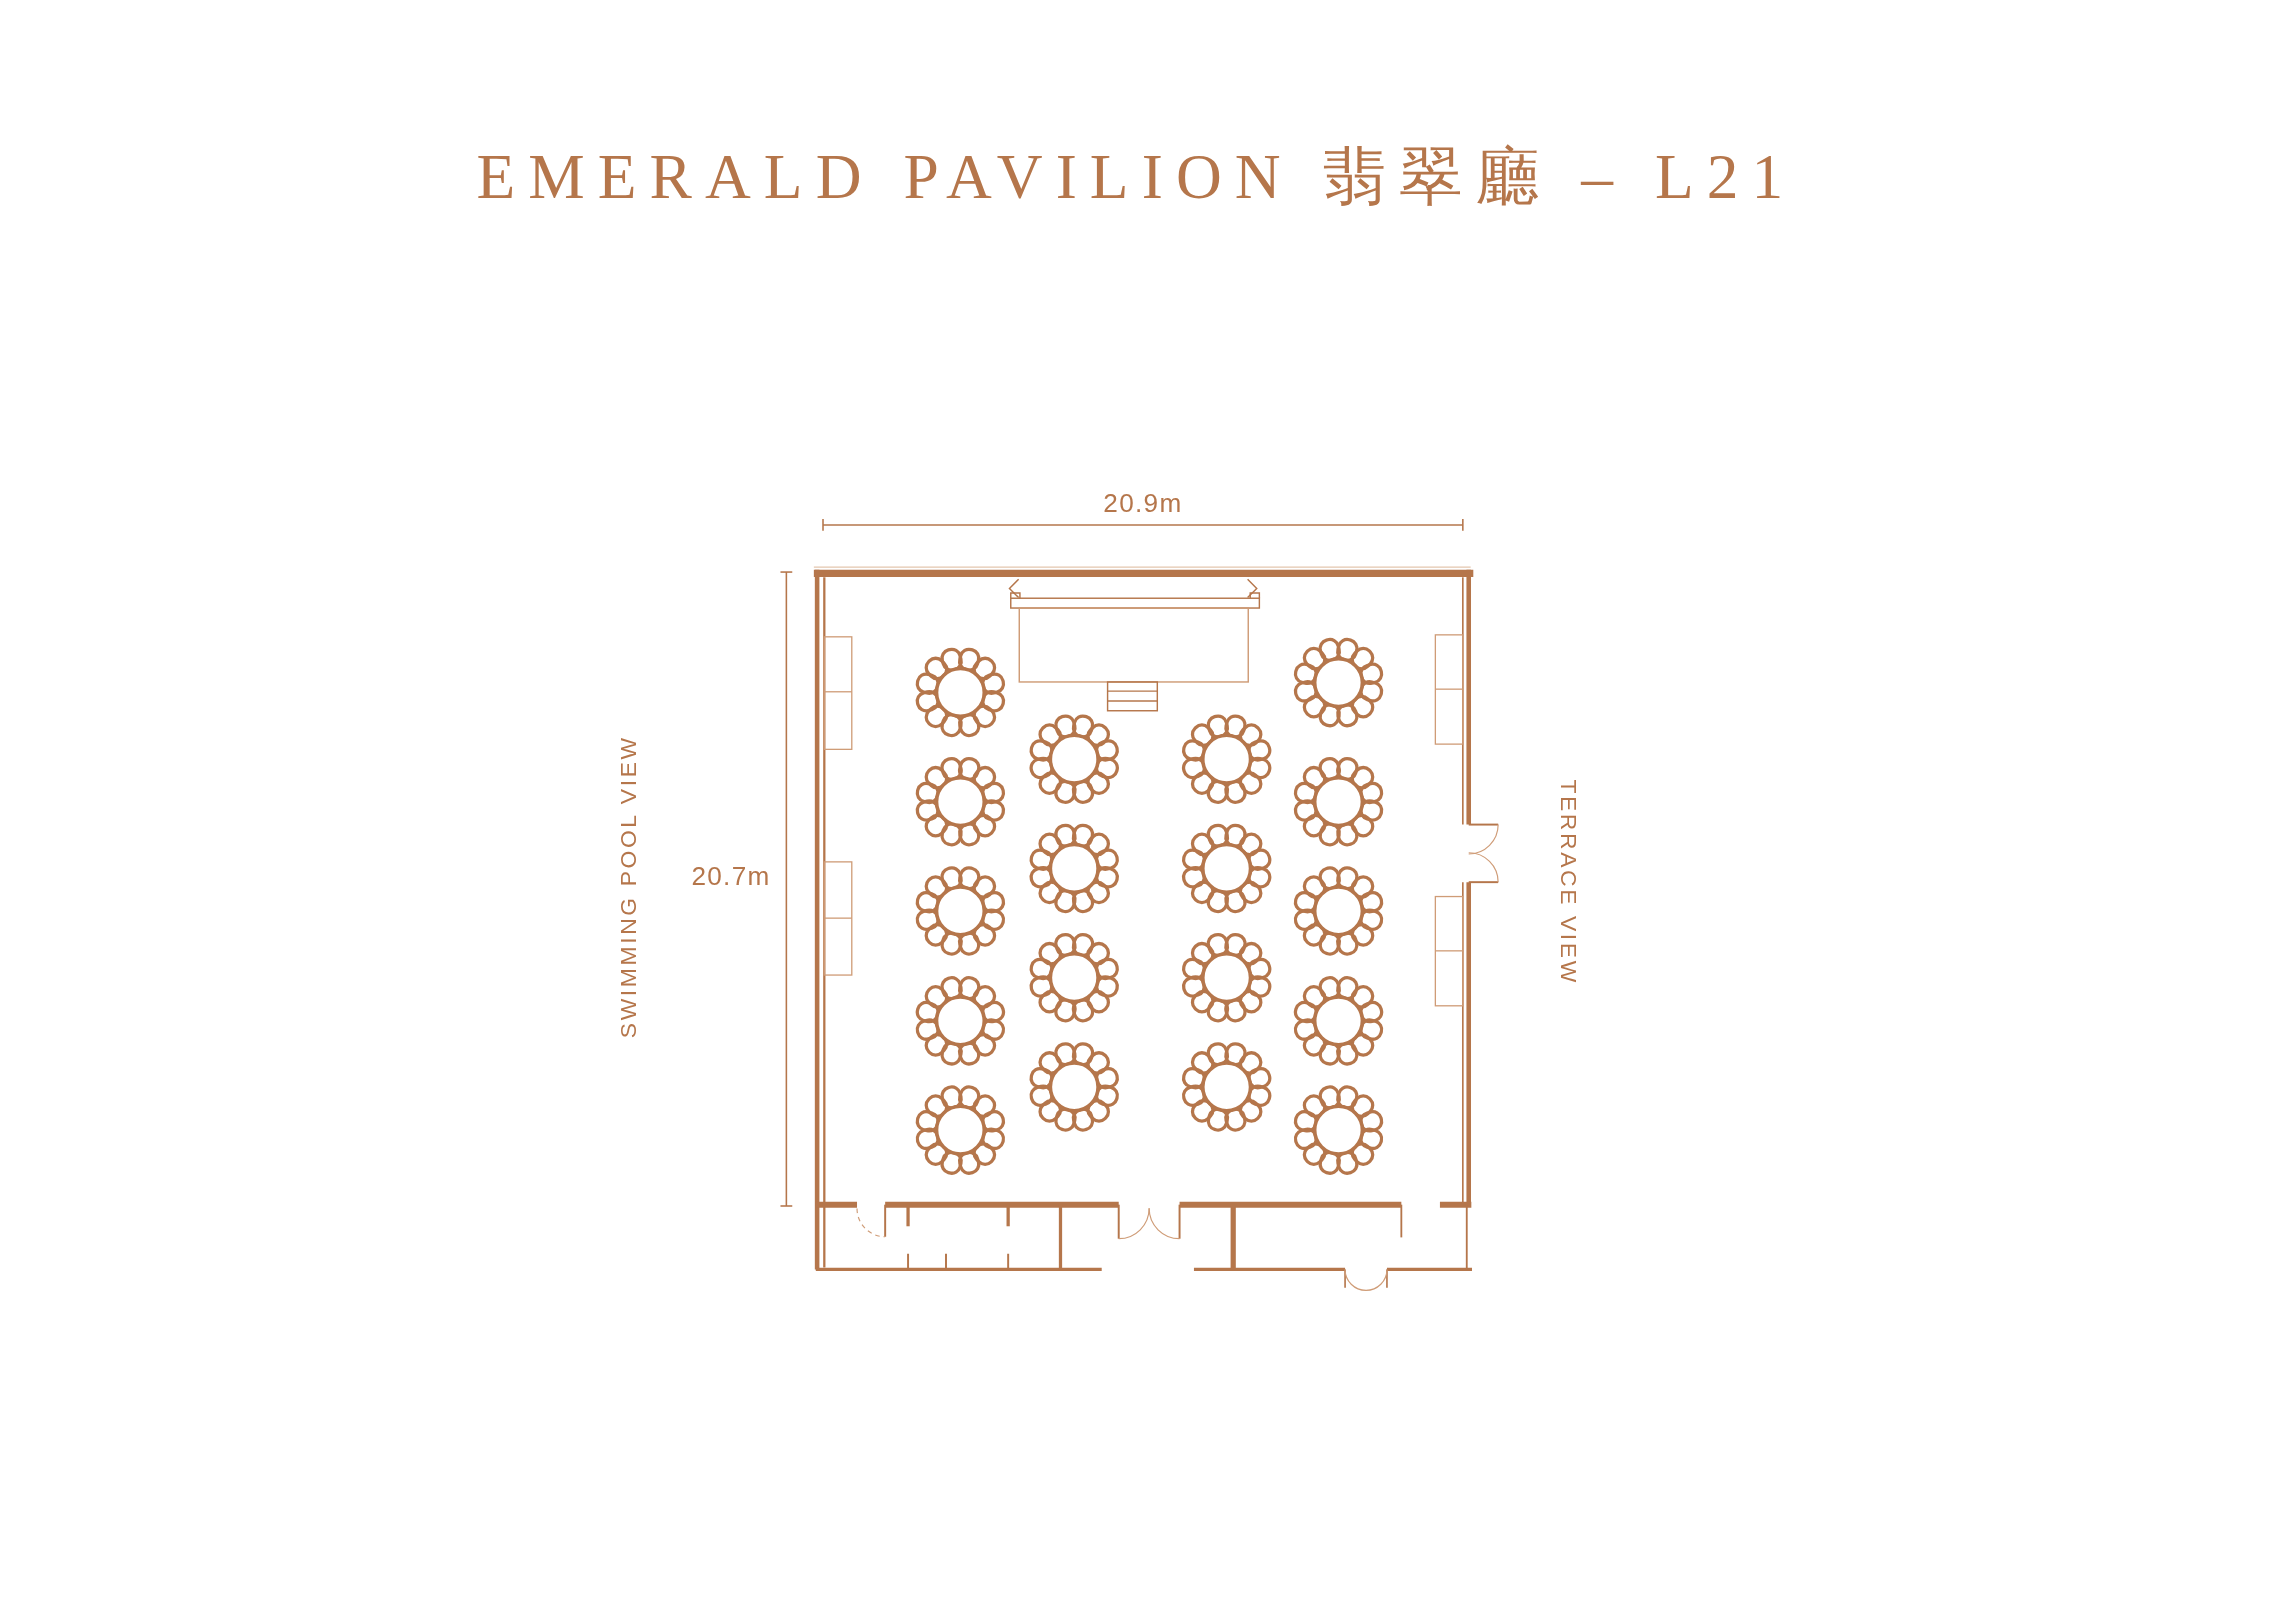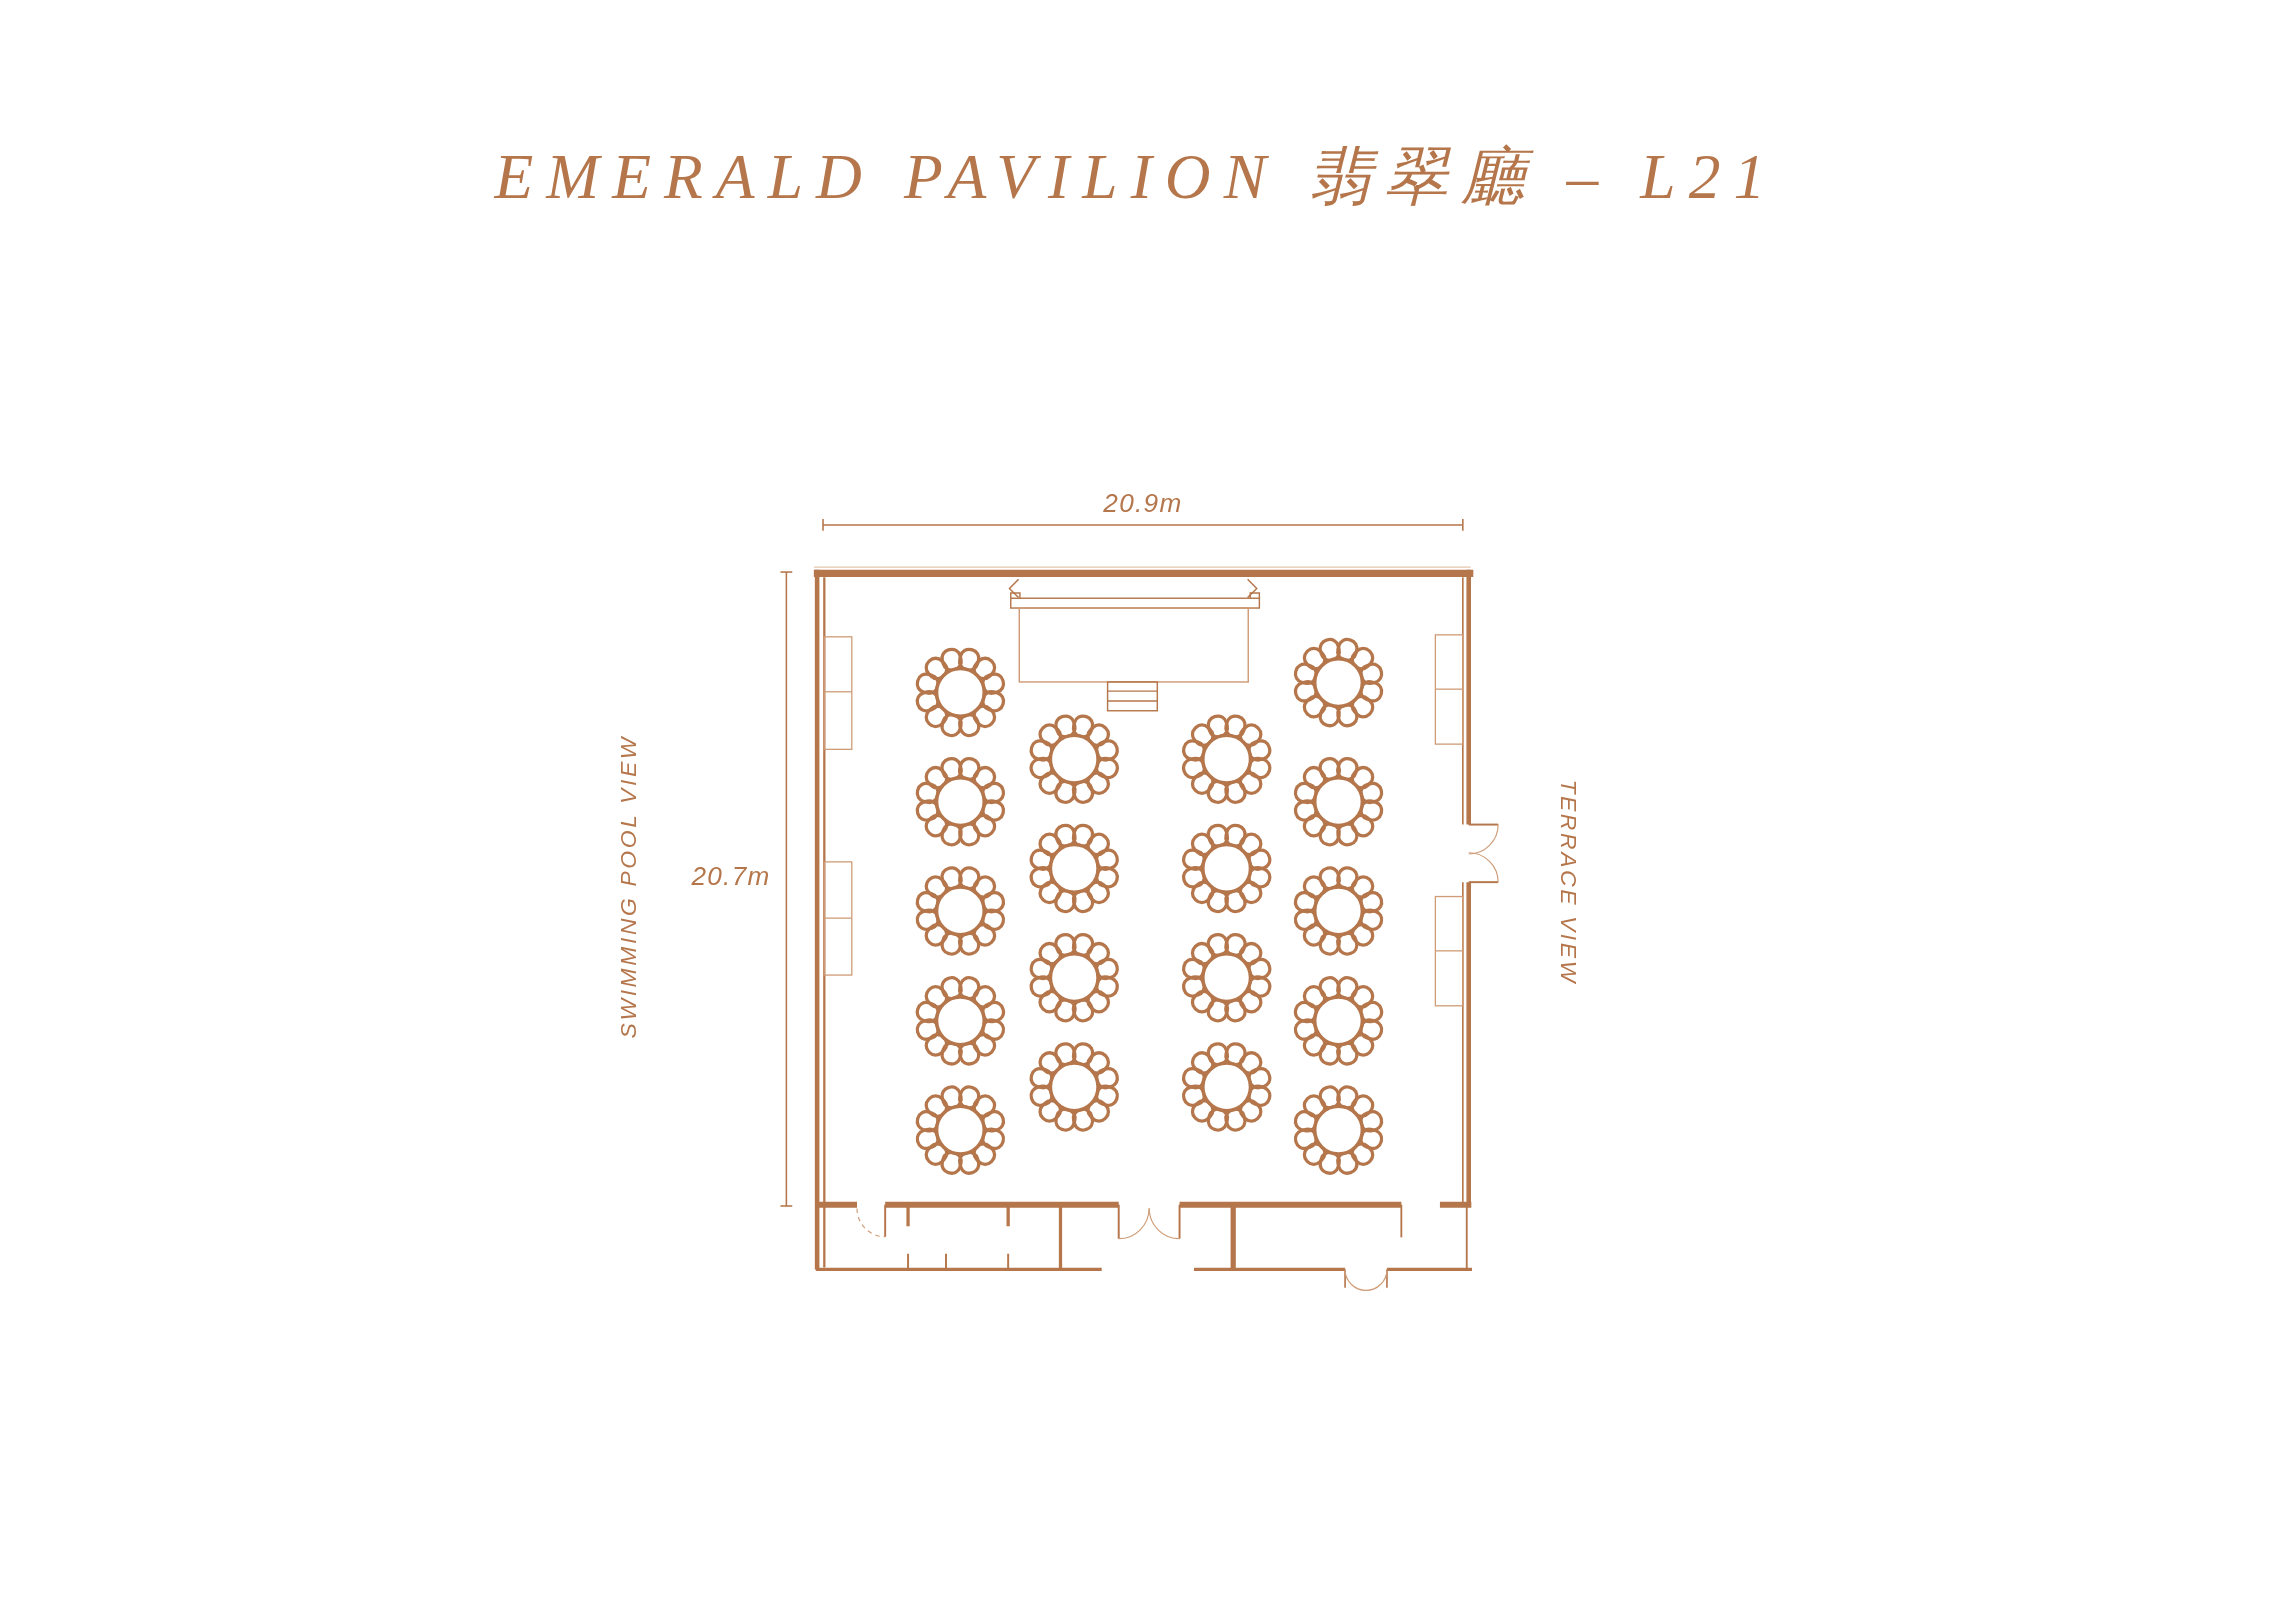--- a/index.html
+++ b/index.html
@@ -1,17 +1,17 @@
 <!DOCTYPE html>
 <html style="font-size:10.5px"><head>
 <meta charset="utf-8">
 <style>
   html,body{margin:0;padding:0;background:#ffffff;}
   .page{position:relative;width:2295px;height:1623px;background:#ffffff;overflow:hidden;
-        font-family:"Liberation Sans",sans-serif;font-style:italic;}
+        font-family:"Liberation Sans",sans-serif;}
   .page svg{position:absolute;left:0;top:0;width:100%;height:100%;}
   .title-text{font-family:"Liberation Serif","DejaVu Serif",serif;font-size:97px;letter-spacing:20px;}
   .dim-text{font-family:"Liberation Sans",sans-serif;font-size:40px;letter-spacing:2px;}
   .view-text{font-family:"Liberation Sans",sans-serif;font-size:35px;letter-spacing:4px;}
 </style>
 </head>
 <body>
 
 <div class="page">
   <svg viewBox="0 0 3508 2480">

